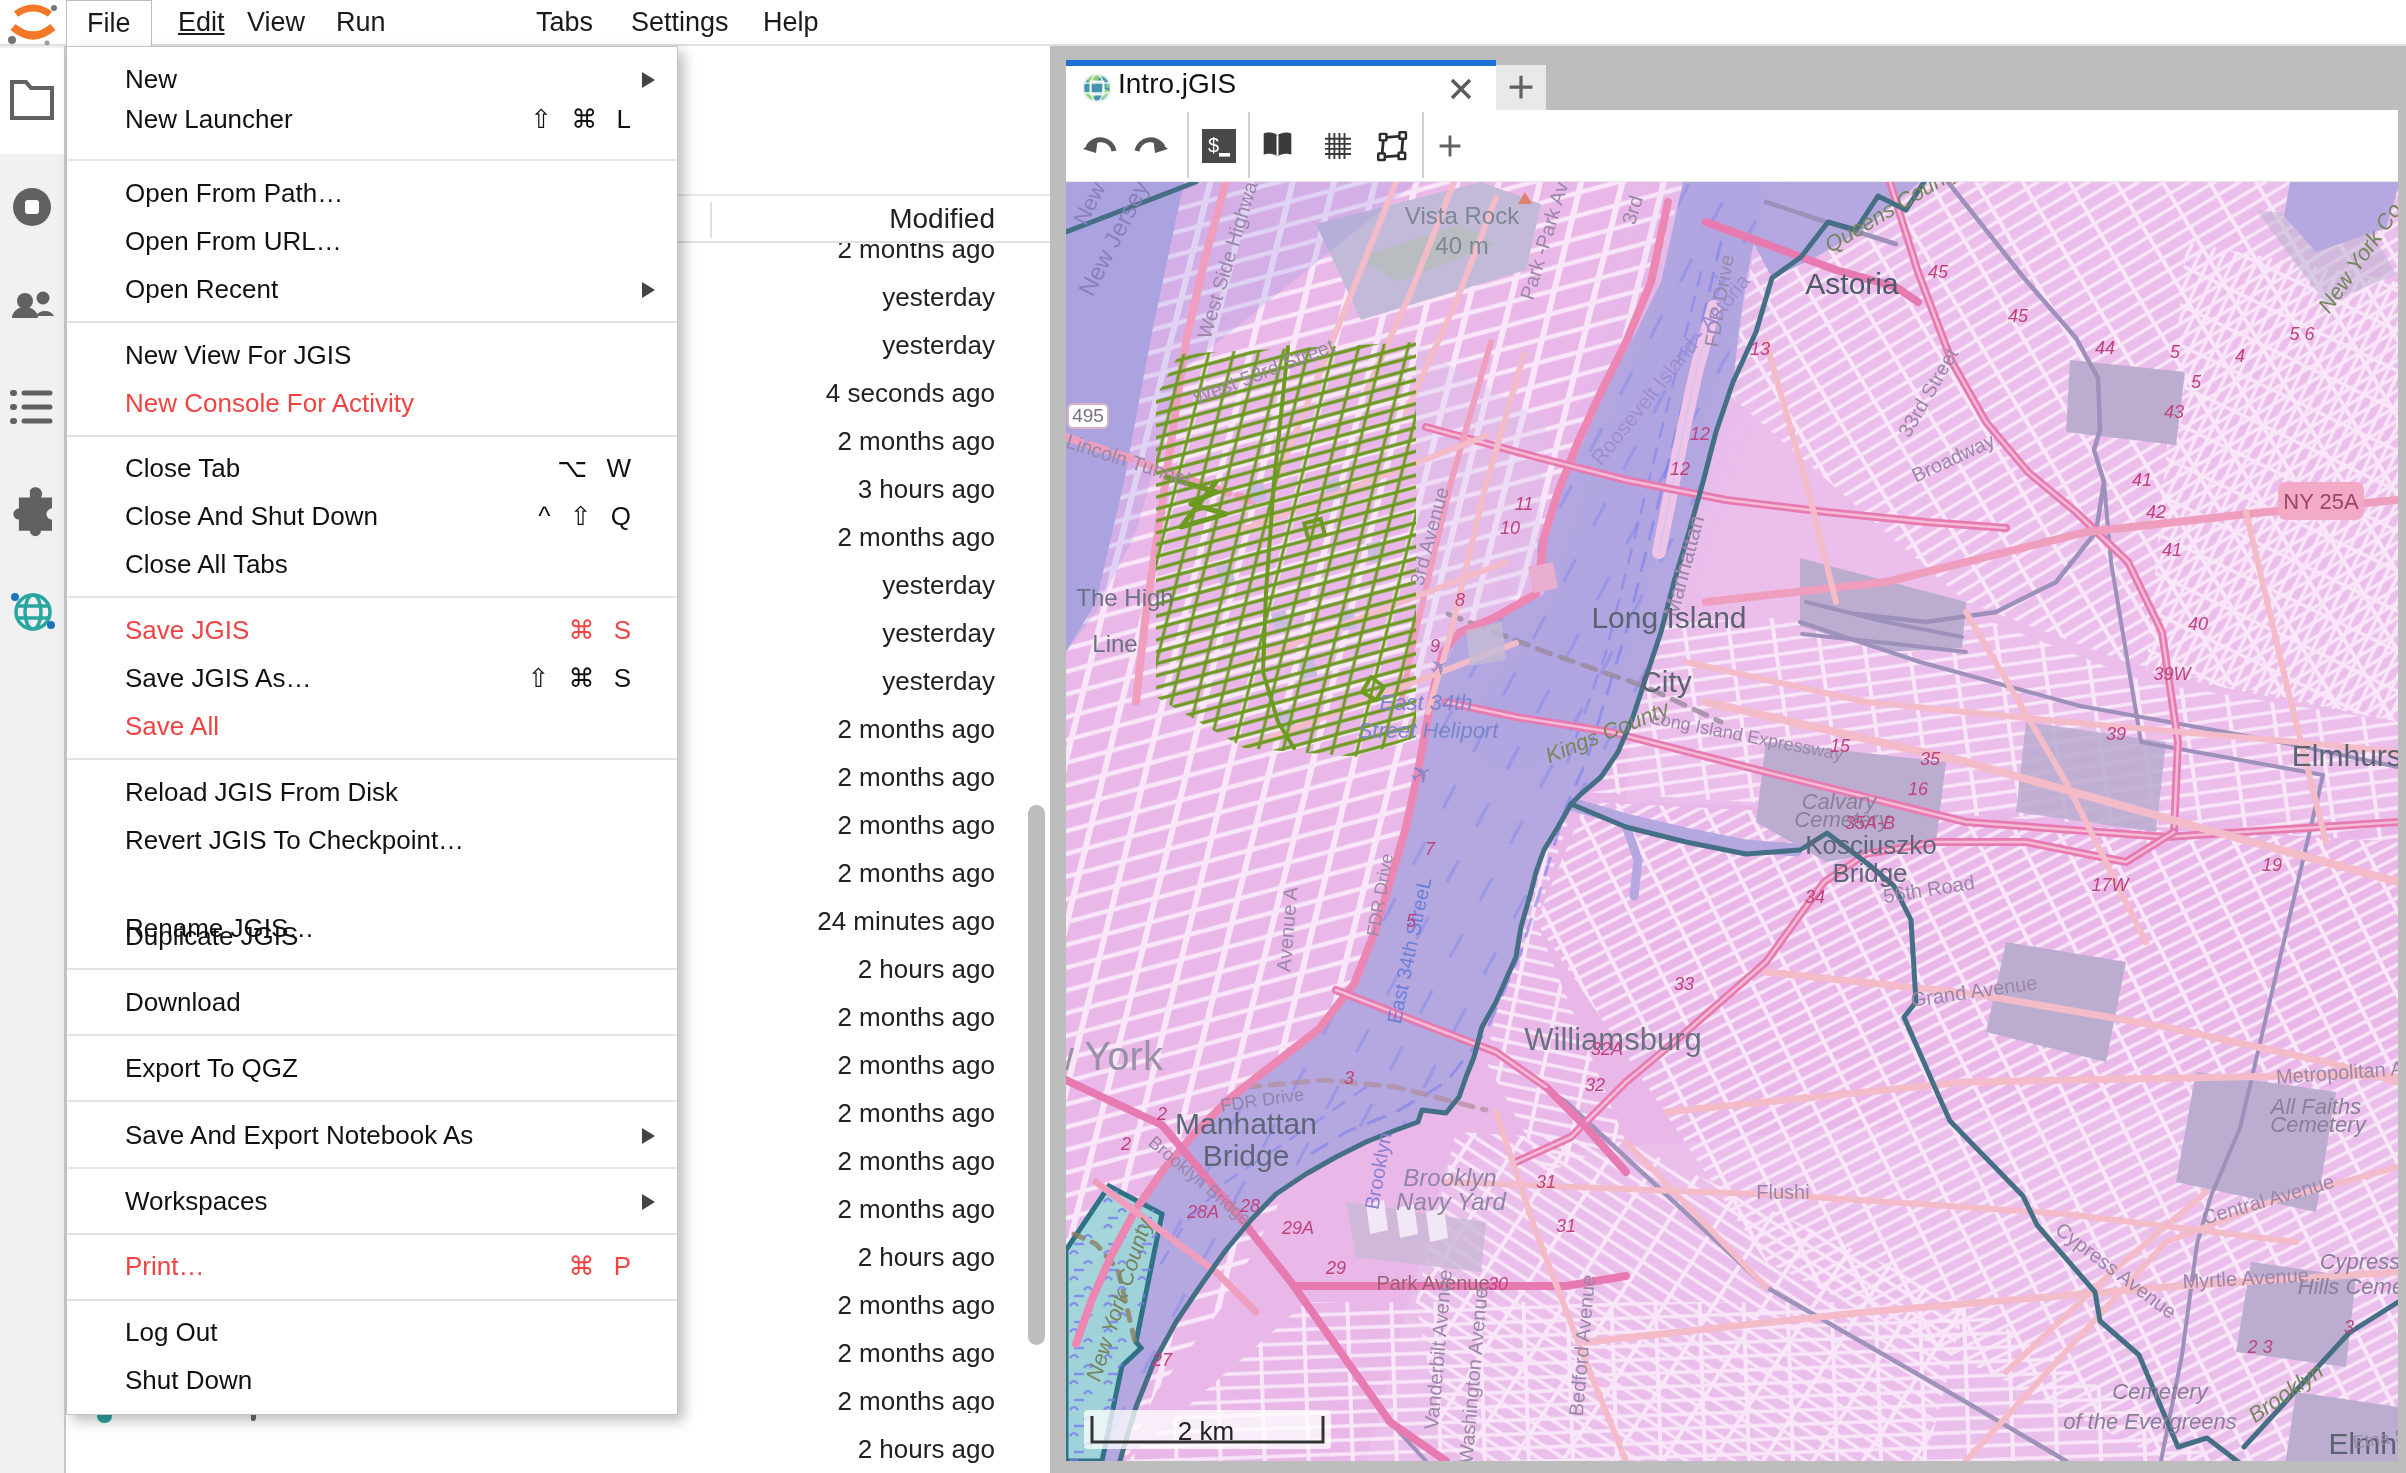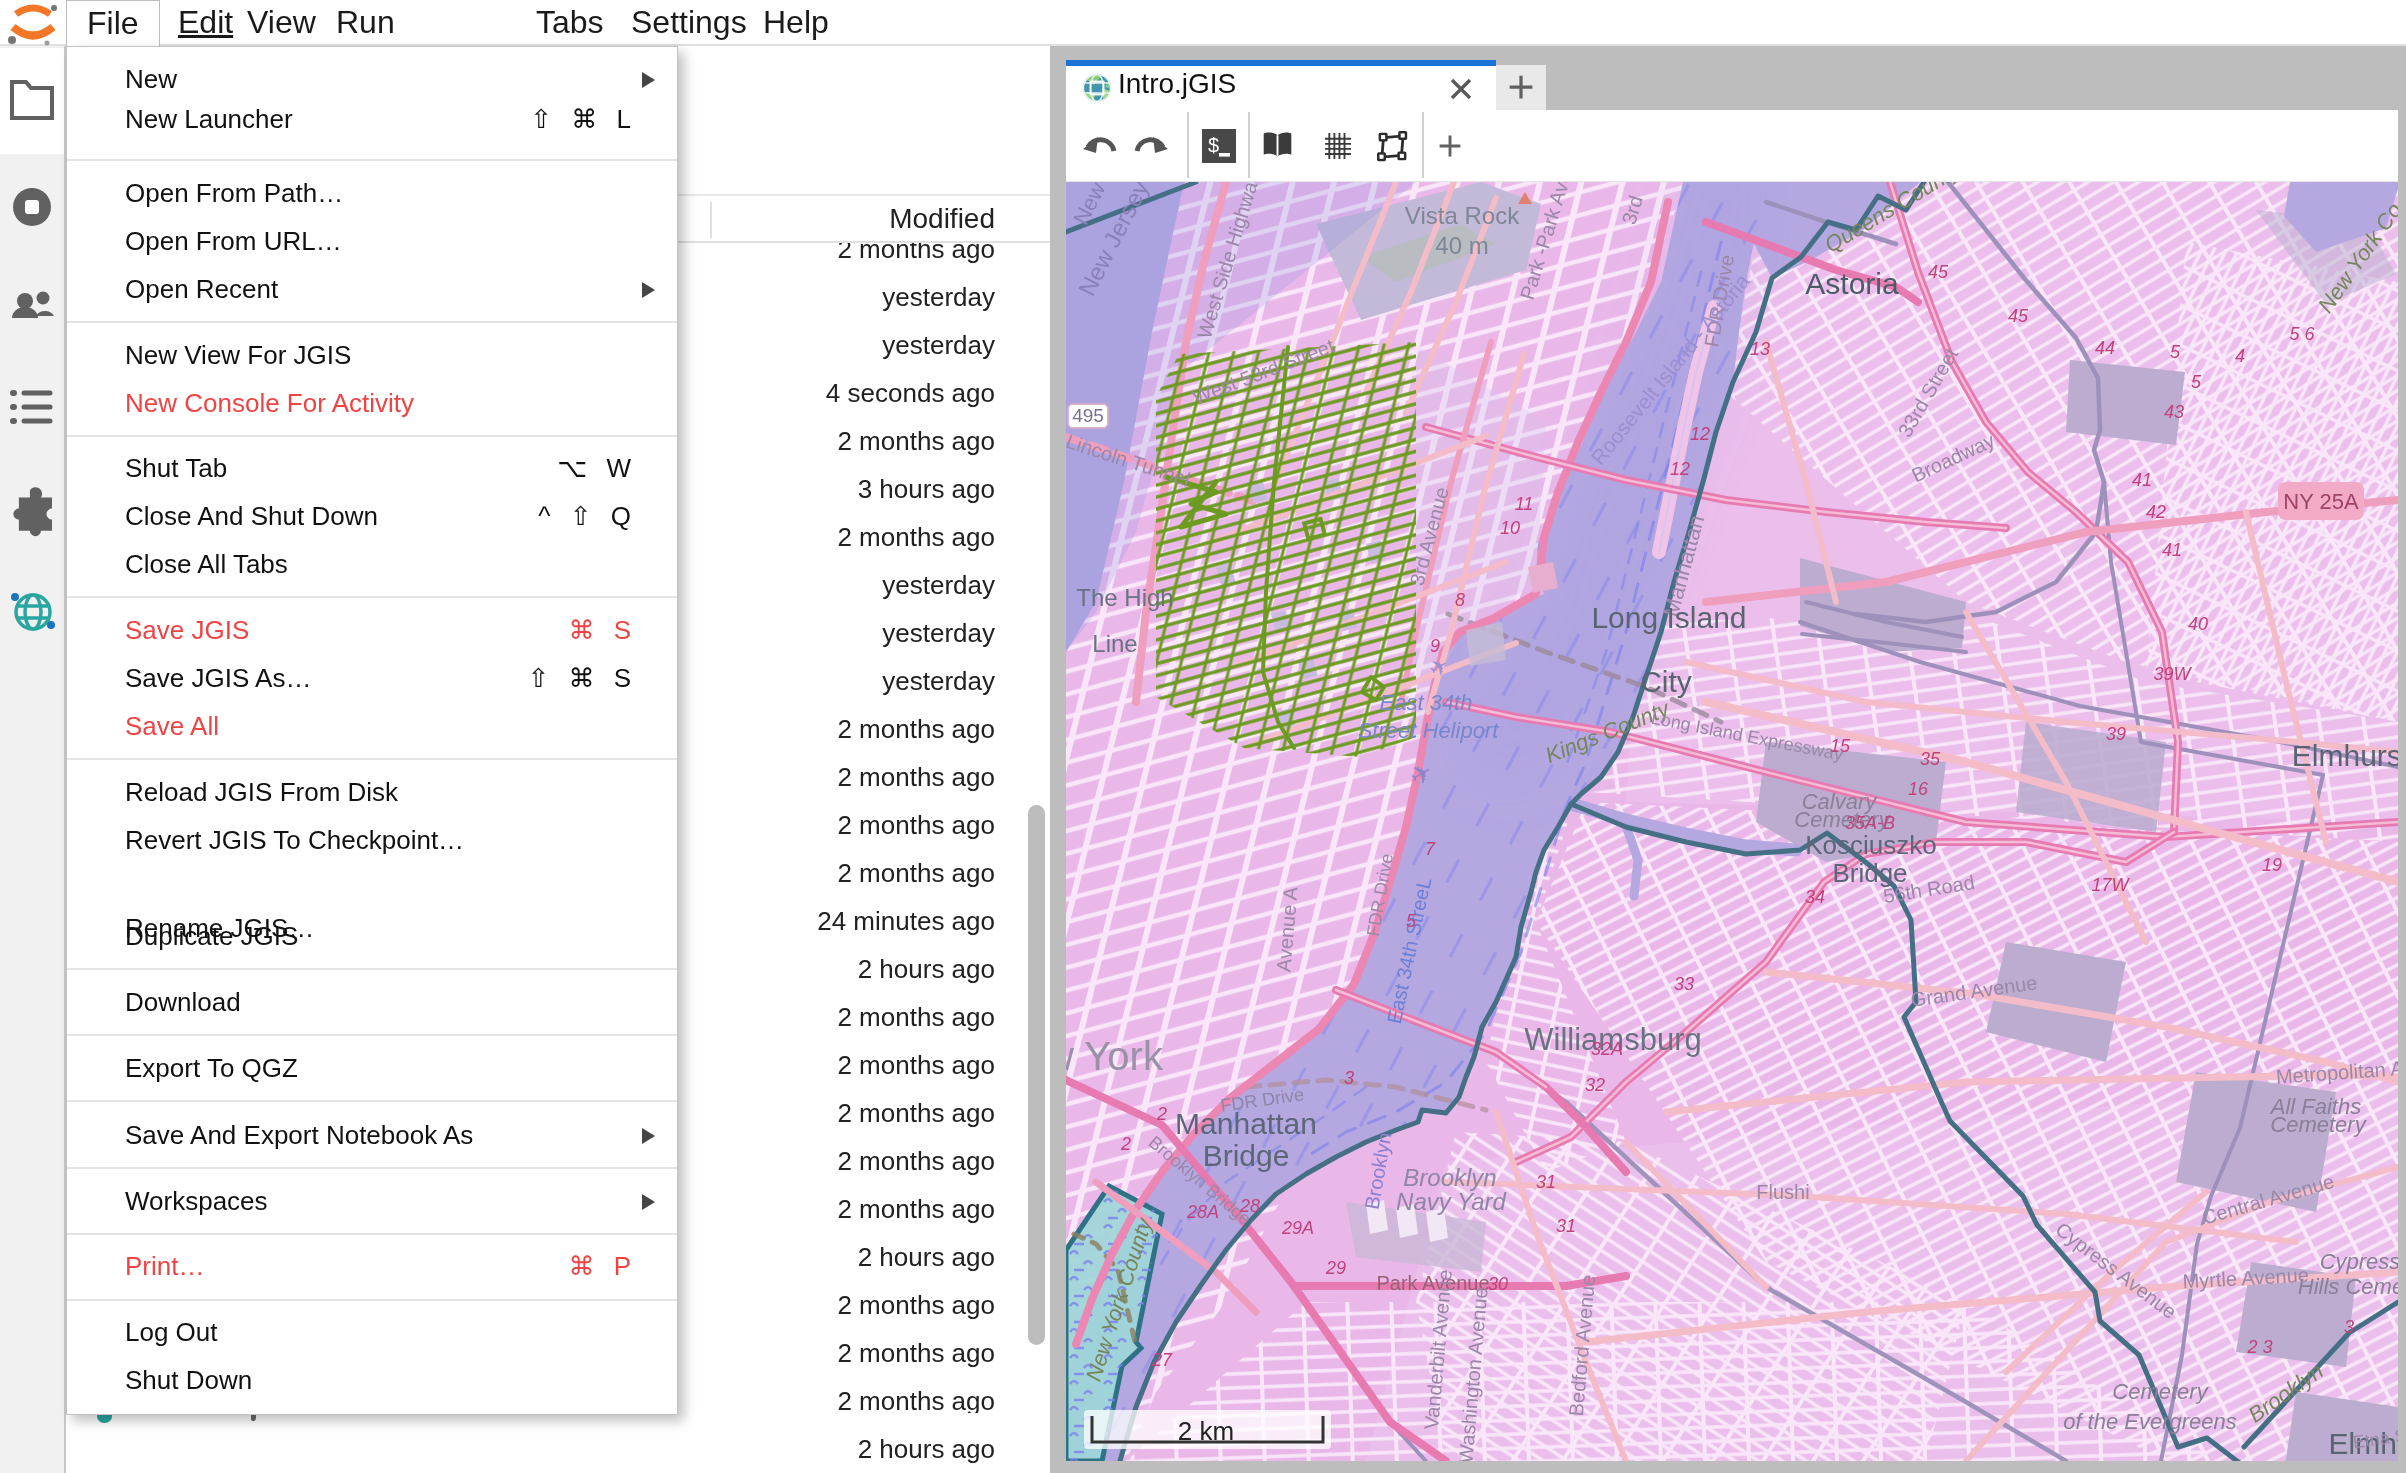--- a/index.html
+++ b/index.html
@@ -3,21 +3,21 @@
 <meta charset="utf-8">
 <style>
   * { margin:0; padding:0; box-sizing:border-box; }
   html,body { width:2406px; height:1473px; overflow:hidden; background:#fff;
     font-family:"Liberation Sans", sans-serif; }
   .abs { position:absolute; }
 
   
   #menubar { position:absolute; left:0; top:0; width:2406px; height:46px; background:#fff;
     border-bottom:2px solid #e0e0e0; z-index:30; }
-  #menubar .mitem { position:absolute; top:0; height:46px; line-height:44px; font-size:32px;
+  #menubar .mitem { position:absolute; top:0; height:46px; line-height:44px; font-size:27px;
     color:#1a1a1a; padding:0 20px; }
   #menubar .mitem.open { background:#fff; border:1px solid #bdbdbd; border-bottom:none; z-index:40; }
 
   
   #sidebar { position:absolute; left:0; top:46px; width:66px; height:1427px; background:#f1f1f1;
     border-right:2px solid #c8c8c8; z-index:25; }
   #sidebar .active { position:absolute; left:0; top:2px; width:64px; height:106px; background:#fff; }
 
   
   #filebrowser { position:absolute; left:66px; top:46px; width:984px; height:1427px; background:#fff; z-index:5; }
@@ -544,21 +544,21 @@
     </div>
   <div class="msep" style="top:274px"></div>
   <div class="item" style="top:284px">
       <span class="lbl">New View For JGIS</span>
     </div>
   <div class="item dis" style="top:332px">
       <span class="lbl">New Console For Activity</span>
     </div>
   <div class="msep" style="top:388px"></div>
   <div class="item" style="top:397px">
-      <span class="lbl">Shut Tab</span>
+      <span class="lbl">Close Tab</span>
       <span class="sc">⌥ W</span>
     </div>
   <div class="item" style="top:445px">
       <span class="lbl">Close And Shut Down</span>
       <span class="sc">^ ⇧ Q</span>
     </div>
   <div class="item" style="top:493px">
       <span class="lbl">Close All Tabs</span>
     </div>
   <div class="msep" style="top:549px"></div>

